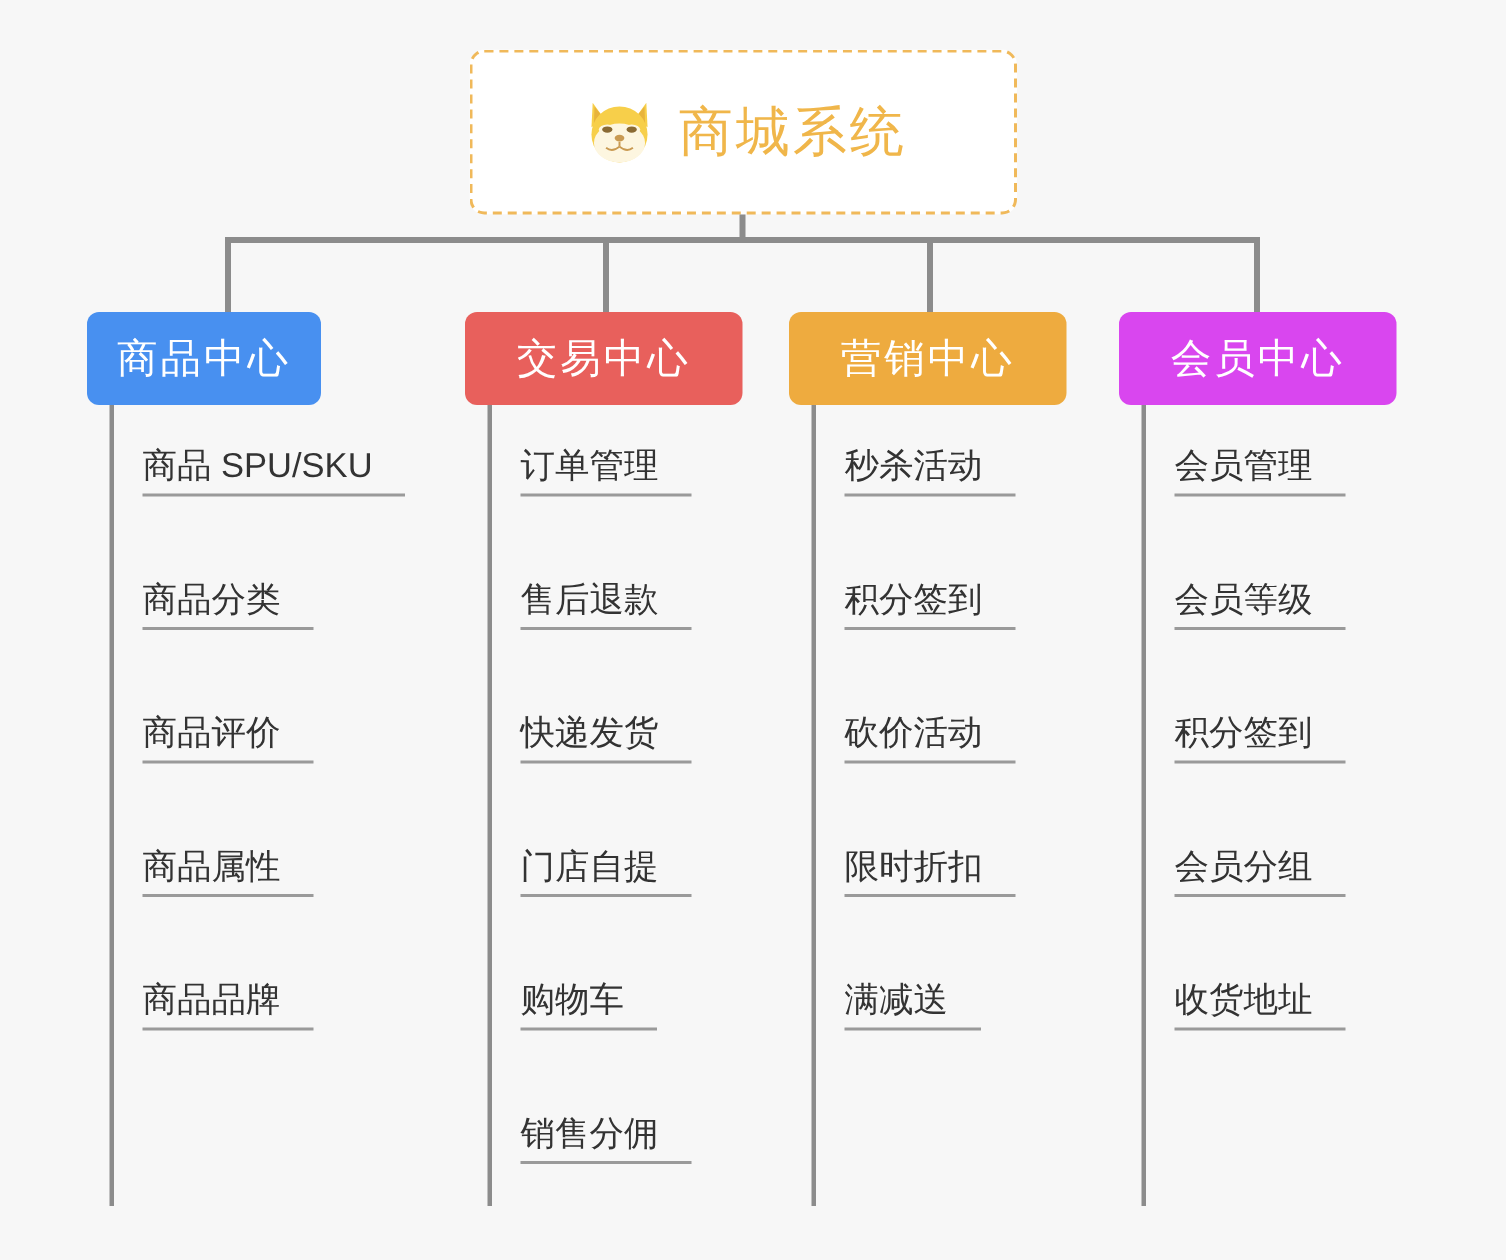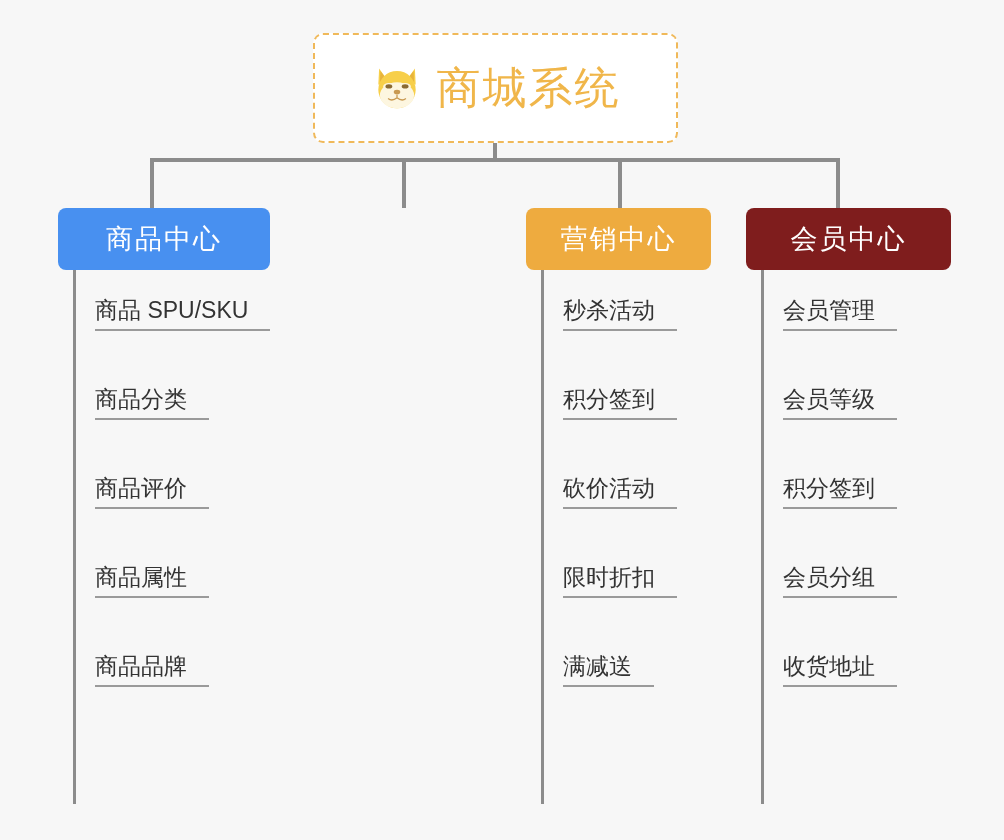--- a/index.html
+++ b/index.html
@@ -34,21 +34,21 @@
     align-items: center;
     justify-content: center;
     gap: 14px;
   }
   .root-icon {
     width: 52px;
     height: 52px;
     flex: 0 0 52px;
   }
   .root-title {
-    font-size: 44px;
+    font-size: 36px;
     color: #f0b64a;
     letter-spacing: 2px;
     line-height: 1;
     white-space: nowrap;
   }
 
   
   .conn {
     position: absolute;
     background: #8c8c8c;
@@ -133,21 +133,21 @@
   </div>
 
   <div class="conn conn-v" style="left:493px; top:143px; width:4px; height:19px;"></div>
   <div class="conn conn-h" style="left:150px; top:158px; width:690px; height:4px;"></div>
   <div class="conn conn-v" style="left:150px; top:158px; width:4px; height:50px;"></div>
   <div class="conn conn-v" style="left:402px; top:158px; width:4px; height:50px;"></div>
   <div class="conn conn-v" style="left:618px; top:158px; width:4px; height:50px;"></div>
   <div class="conn conn-v" style="left:836px; top:158px; width:4px; height:50px;"></div>
 
   <div class="branch" style="left:58px; width:185px;">
-    <div class="branch-header" style="background:#4890f0; width:212px;">
+    <div class="branch-header" style="background:#4890f0; width:156px;">
       <span>商品中心</span>
     </div>
     <div class="branch-spine" style="height:534px;"></div>
     <div class="leaf-list">
       <div class="leaf-item">
         <span class="leaf-label">商品 SPU/SKU</span>
       </div>
       <div class="leaf-item">
         <span class="leaf-label">商品分类</span>
       </div>
@@ -156,20 +156,46 @@
       </div>
       <div class="leaf-item">
         <span class="leaf-label">商品属性</span>
       </div>
       <div class="leaf-item">
         <span class="leaf-label">商品品牌</span>
       </div>
     </div>
   </div>
 
+  <div class="branch" style="left:310px; width:185px;">
+    <div class="branch-header" style="background:#e8605c; width:185px;">
+      <span>交易中心</span>
+    </div>
+    <div class="branch-spine" style="height:534px;"></div>
+    <div class="leaf-list">
+      <div class="leaf-item">
+        <span class="leaf-label">订单管理</span>
+      </div>
+      <div class="leaf-item">
+        <span class="leaf-label">售后退款</span>
+      </div>
+      <div class="leaf-item">
+        <span class="leaf-label">快递发货</span>
+      </div>
+      <div class="leaf-item">
+        <span class="leaf-label">门店自提</span>
+      </div>
+      <div class="leaf-item">
+        <span class="leaf-label">购物车</span>
+      </div>
+      <div class="leaf-item">
+        <span class="leaf-label">销售分佣</span>
+      </div>
+    </div>
+  </div>
 
   <div class="branch" style="left:526px; width:185px;">
     <div class="branch-header" style="background:#eeab3f; width:185px;">
       <span>营销中心</span>
     </div>
     <div class="branch-spine" style="height:534px;"></div>
     <div class="leaf-list">
       <div class="leaf-item">
         <span class="leaf-label">秒杀活动</span>
       </div>
@@ -182,21 +208,21 @@
       <div class="leaf-item">
         <span class="leaf-label">限时折扣</span>
       </div>
       <div class="leaf-item">
         <span class="leaf-label">满减送</span>
       </div>
     </div>
   </div>
 
   <div class="branch" style="left:746px; width:185px;">
-    <div class="branch-header" style="background:#7f1d1d; width:205px;">
+    <div class="branch-header" style="background:#d946ef; width:185px;">
       <span>会员中心</span>
     </div>
     <div class="branch-spine" style="height:534px;"></div>
     <div class="leaf-list">
       <div class="leaf-item">
         <span class="leaf-label">会员管理</span>
       </div>
       <div class="leaf-item">
         <span class="leaf-label">会员等级</span>
       </div>

